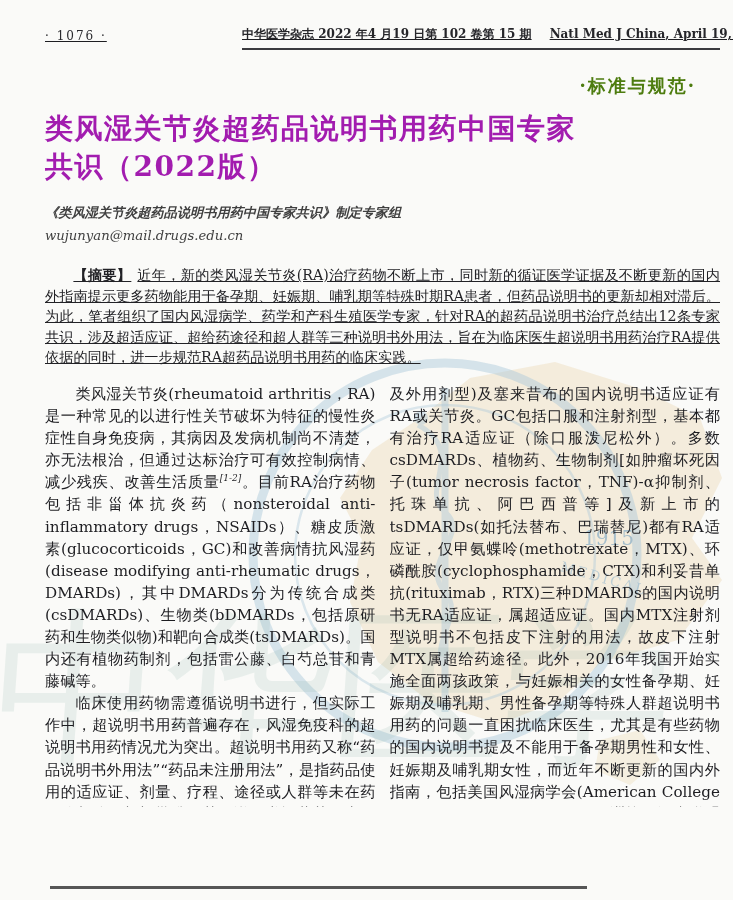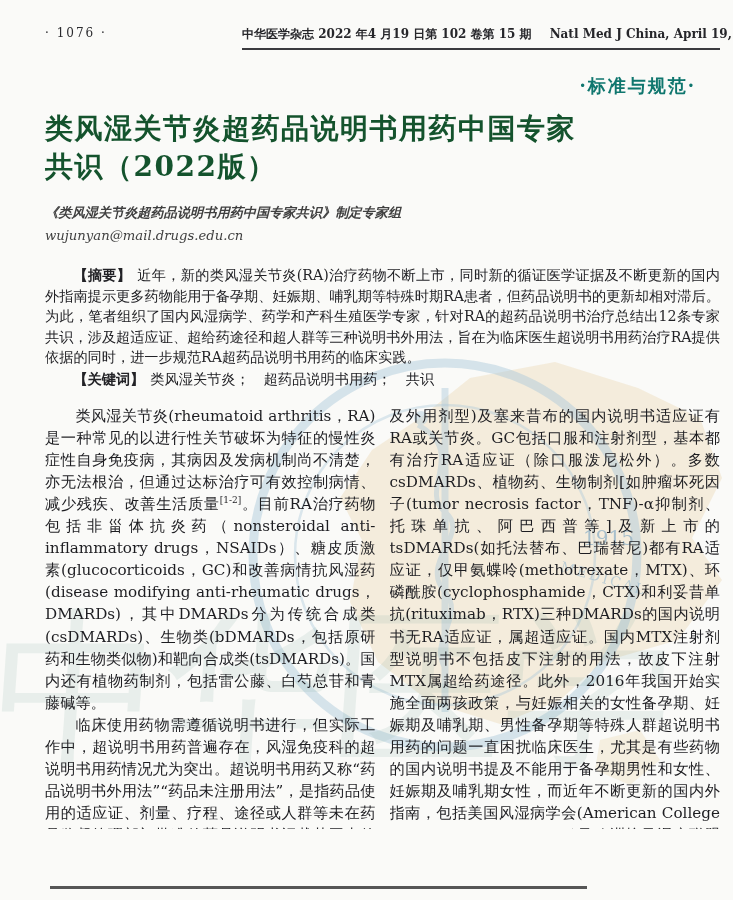--- a/index.html
+++ b/index.html
@@ -8,53 +8,53 @@
     background:#fafaf8;
     font-family:"DejaVu Serif","Liberation Serif",serif;
     color:#1e1e22;
     position:relative;
     overflow:hidden;
   }
   .watermark { position:absolute; top:0; left:0; z-index:0; pointer-events:none; }
   .page { position:relative; z-index:1; padding:26px 13px 0 45px; }
 
   
-  .jheader { display:flex; align-items:flex-start; font-size:12px; }
+  .jheader { display:flex; align-items:center; font-size:12px;text-decoration:underline; }
   .page-num { width:150px; letter-spacing:2px; color:#2a2a2e; padding-bottom:5px; }
   .jheader-rule {
     margin-left:auto; width:478px; text-align:center;
     border-bottom:2px solid #3a3a3e; padding-bottom:5px;
     font-weight:bold; color:#26262a; white-space:nowrap;
   }
   .jheader-rule .cn { margin-right:18px; }
 
   
   .section-label {
     text-align:right; padding-right:24px; margin-top:24px;
-    font-size:18px; font-weight:bold; letter-spacing:2px; color:#0f766e;
+    font-size:18px; font-weight:bold; letter-spacing:2px; color:#4d7c0f;
   }
 
   
-  .title { margin-top:12px; font-size:28px; font-weight:bold; line-height:38px; letter-spacing:1.5px; color:#14532d; }
+  .title { margin-top:12px; font-size:28px; font-weight:bold; line-height:38px; letter-spacing:1.5px; color:#a21caf; }
 
   
   .authors { margin-top:16px; font-size:13.2px; line-height:22.5px; font-style:italic; color:#404040; }
   .authors .group { font-weight:bold; }
 
   
-  .abstract { margin-top:18px; font-size:14.2px; line-height:20.6px; text-align:justify; color:#222226; }
+  .abstract { margin-top:18px; font-size:14.2px; line-height:20.6px; text-align:justify; color:#222226;text-decoration:underline; }
   .abstract p.lead { text-indent:2em; }
   .blabel { font-weight:bold; margin-right:6px; }
   .kwline { text-indent:2em; margin-top:1px; }
 
   
   .columns { display:flex; gap:14px; margin-top:15px; }
   .col { width:330.5px; height:424px; overflow:hidden; font-size:15.2px; line-height:22.1px; text-align:justify; color:#1d1d21; }
   .para.indent { text-indent:2em; }
-  sup { font-size:9px; line-height:0; }
+  sup { font-size:9px; line-height:0;font-style:italic; }
 
   .foot-rule { position:absolute; left:50px; top:886px; width:537px; height:2.5px; background:#565656; z-index:1; }
 
   .wm-serif { font-family:"DejaVu Serif",serif; }
 </style>
 </head>
 <body>
 
 <svg class="watermark" width="733" height="900" viewBox="0 0 733 900">
 
@@ -92,21 +92,20 @@
     <span>共识（2022版）</span>
   </h1>
 
   <div class="authors">
     <div class="group">《类风湿关节炎超药品说明书用药中国专家共识》制定专家组</div>
     <div>wujunyan@mail.drugs.edu.cn</div>
   </div>
 
   <div class="abstract">
     <p class="lead"><span class="blabel">【摘要】</span><span>近年，新的类风湿关节炎(RA)治疗药物不断上市，同时新的循证医学证据及不断更新的国内外指南提示更多药物能用于备孕期、妊娠期、哺乳期等特殊时期RA患者，但药品说明书的更新却相对滞后。为此，笔者组织了国内风湿病学、药学和产科生殖医学专家，针对RA的超药品说明书治疗总结出12条专家共识，涉及超适应证、超给药途径和超人群等三种说明书外用法，旨在为临床医生超说明书用药治疗RA提供依据的同时，进一步规范RA超药品说明书用药的临床实践。</span></p>
-    <p class="kwline"><span class="blabel">【关键词】</span><span>类风湿关节炎；　超药品说明书用药；　共识</span></p>
   </div>
 
   <div class="columns">
     <div class="col">
         <div class="para indent"><span>类风湿关节炎(rheumatoid arthritis，RA)是一种常见的以进行性关节破坏为特征的慢性炎症性自身免疫病，其病因及发病机制尚不清楚，亦无法根治，但通过达标治疗可有效控制病情、减少残疾、改善生活质量</span><sup>[1-2]</sup><span>。目前RA治疗药物包括非甾体抗炎药（nonsteroidal anti-inflammatory drugs，NSAIDs）、糖皮质激素(glucocorticoids，GC)和改善病情抗风湿药(disease modifying anti-rheumatic drugs，DMARDs)，其中DMARDs分为传统合成类(csDMARDs)、生物类(bDMARDs，包括原研药和生物类似物)和靶向合成类(tsDMARDs)。国内还有植物药制剂，包括雷公藤、白芍总苷和青藤碱等。</span></div>
         <div class="para indent"><span>临床使用药物需遵循说明书进行，但实际工作中，超说明书用药普遍存在，风湿免疫科的超说明书用药情况尤为突出。超说明书用药又称“药品说明书外用法”“药品未注册用法”，是指药品使用的适应证、剂量、疗程、途径或人群等未在药品监督管理部门批准的药品说明书记载范围内的用法</span></div>
       </div>
     <div class="col">
         <div class="para"><span>及外用剂型)及塞来昔布的国内说明书适应证有RA或关节炎。GC包括口服和注射剂型，基本都有治疗RA适应证（除口服泼尼松外）。多数csDMARDs、植物药、生物制剂[如肿瘤坏死因子(tumor necrosis factor，TNF)-α抑制剂、托珠单抗、阿巴西普等]及新上市的tsDMARDs(如托法替布、巴瑞替尼)都有RA适应证，仅甲氨蝶呤(methotrexate，MTX)、环磷酰胺(cyclophosphamide，CTX)和利妥昔单抗(rituximab，RTX)三种DMARDs的国内说明书无RA适应证，属超适应证。国内MTX注射剂型说明书不包括皮下注射的用法，故皮下注射MTX属超给药途径。此外，2016年我国开始实施全面两孩政策，与妊娠相关的女性备孕期、妊娠期及哺乳期、男性备孕期等特殊人群超说明书用药的问题一直困扰临床医生，尤其是有些药物的国内说明书提及不能用于备孕期男性和女性、妊娠期及哺乳期女性，而近年不断更新的国内外指南，包括美国风湿病学会(American College of Rheumatology，ACR)及欧洲抗风湿病联盟(European League Against</span></div>
       </div>

